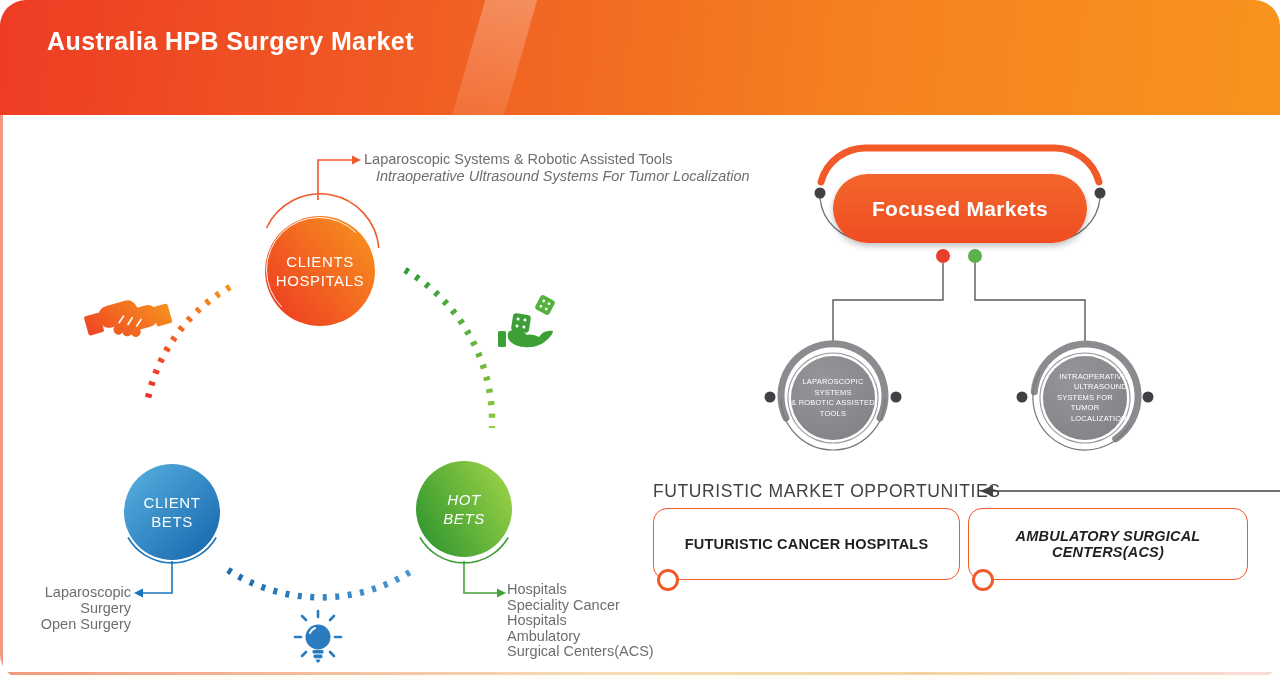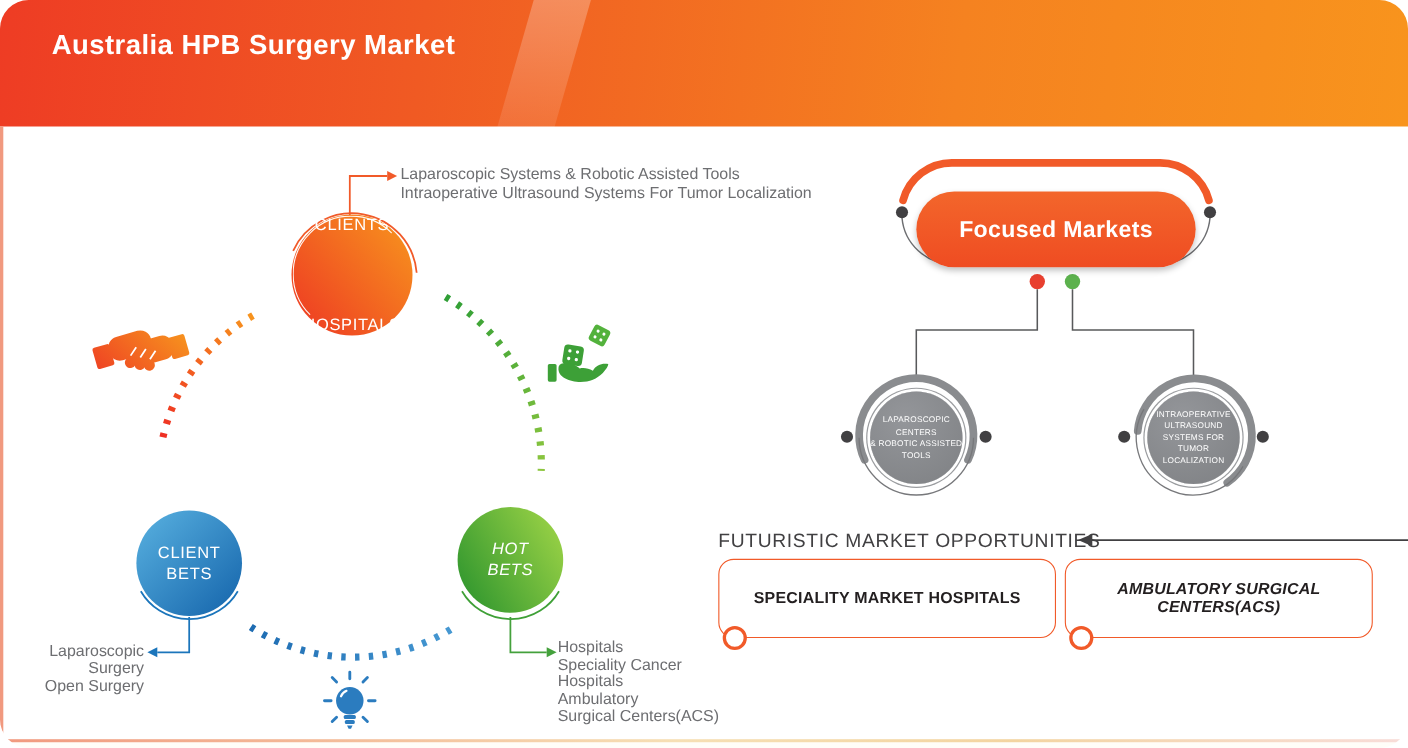--- a/index.html
+++ b/index.html
@@ -11,48 +11,48 @@
   .header-stripe{position:absolute;left:468px;top:-10px;width:52px;height:140px;
           transform:skewX(-16deg);background:linear-gradient(180deg,rgba(255,255,255,.28),rgba(255,255,255,.08));}
   .page-title{position:absolute;left:47px;top:27px;margin:0;color:#fff;font-size:25px;
           font-weight:bold;letter-spacing:.4px;}
   
   .art{position:absolute;left:0;top:0;width:1280px;height:680px;}
   
   .circle{position:absolute;border-radius:50%;display:flex;flex-direction:column;
           align-items:center;justify-content:center;color:#fff;text-align:center;
           font-size:15px;letter-spacing:.6px;line-height:1.3;}
-  .c-potential{left:265px;top:195px;width:110px;height:110px;
-          background:linear-gradient(50deg,#ee3e23 8%,#f78f1e 92%);justify-content:space-between;}
+  .c-potential{left:265px;top:216px;width:110px;height:110px;
+          background:linear-gradient(50deg,#ee3e23 8%,#f78f1e 92%);}
   .c-potential::before{content:'';position:absolute;left:1px;top:1px;width:104px;height:104px;
           border-radius:50%;border:1.6px solid rgba(255,255,255,.95);
           clip-path:polygon(0 0,100% 0,0 100%);}
   .c-focus{left:124px;top:464px;width:96px;height:96px;
           background:linear-gradient(135deg,#56aede 5%,#1767ad 95%);}
   .c-hot{left:416px;top:461px;width:96px;height:96px;
           background:linear-gradient(60deg,#33982f 10%,#97d045 90%);font-style:italic;}
   
   .note{position:absolute;color:#6d6e71;font-size:14.5px;line-height:17px;}
   .note-top{left:364px;top:151px;}
-  .note-top .l2{margin-left:0;}
+  .note-top .l2{margin-left:12px;font-style:italic;}
   .note-left{left:16px;top:584px;width:115px;text-align:right;line-height:16px;}
   .note-right{left:507px;top:582px;line-height:15.5px;}
   
   .pill{position:absolute;left:833px;top:158px;width:254px;height:69px;border-radius:35px;
         background:linear-gradient(180deg,#f3662b,#ef4c22);display:flex;align-items:center;
         justify-content:center;color:#fff;font-size:21px;font-weight:bold;letter-spacing:.3px;
         box-shadow:0 3px 6px rgba(0,0,0,.25);margin-top:16px;}
   
   .gnode{position:absolute;width:84px;height:84px;border-radius:50%;
          background:radial-gradient(circle at 38% 30%,#94969a,#7e8083);
          box-shadow:0 0 0 2.5px #fff,0 0 0 3.6px #9a9c9f;
          display:flex;flex-direction:column;align-items:center;justify-content:center;
          color:#fff;font-size:7.5px;letter-spacing:.2px;line-height:1.4;text-align:center;}
   .gnode-left{left:791px;top:356px;}
-  .gnode-right{left:1043px;top:356px;}
+  .gnode-right{left:1043px;top:356px;align-items:flex-end;}
   
   .fut-title{position:absolute;left:653px;top:481px;color:#414042;font-size:17.5px;
          letter-spacing:.6px;}
   .obox{position:absolute;top:508px;height:70px;border:1.6px solid #f15a29;border-radius:14px;
         background:#fff;display:flex;align-items:center;justify-content:center;
         color:#231f20;font-weight:bold;font-size:14.5px;letter-spacing:.2px;text-align:center;}
   .obox1{left:653px;width:305px;}
   .obox2{left:968px;width:278px;font-style:italic;}
   .corner-dot{position:absolute;left:3px;bottom:-12px;width:22px;height:22px;border-radius:50%;
         background:#fff;border:3px solid #f15a29;box-sizing:border-box;}
@@ -222,34 +222,34 @@
     <div>Ambulatory</div>
     <div>Surgical Centers(ACS)</div>
   </div>
 
   <div class="pill">
     <span>Focused Markets</span>
   </div>
 
   <div class="gnode gnode-left">
     <span>LAPAROSCOPIC</span>
-    <span>CENTERS</span>
+    <span>SYSTEMS</span>
     <span>&amp; ROBOTIC ASSISTED</span>
     <span>TOOLS</span>
   </div>
   <div class="gnode gnode-right">
     <span>INTRAOPERATIVE</span>
     <span>ULTRASOUND</span>
     <span>SYSTEMS FOR TUMOR</span>
     <span>LOCALIZATION</span>
   </div>
 
   <div class="fut-title">FUTURISTIC MARKET OPPORTUNITIES</div>
   <div class="obox obox1">
-    <span>SPECIALITY MARKET HOSPITALS</span>
+    <span>FUTURISTIC CANCER HOSPITALS</span>
     <i class="corner-dot"></i>
   </div>
   <div class="obox obox2">
     <span>AMBULATORY SURGICAL CENTERS(ACS)</span>
     <i class="corner-dot"></i>
   </div>
 
   <div class="bottom-line"></div>
   <div class="bottom-fill"></div>
   <div class="left-line"></div>

